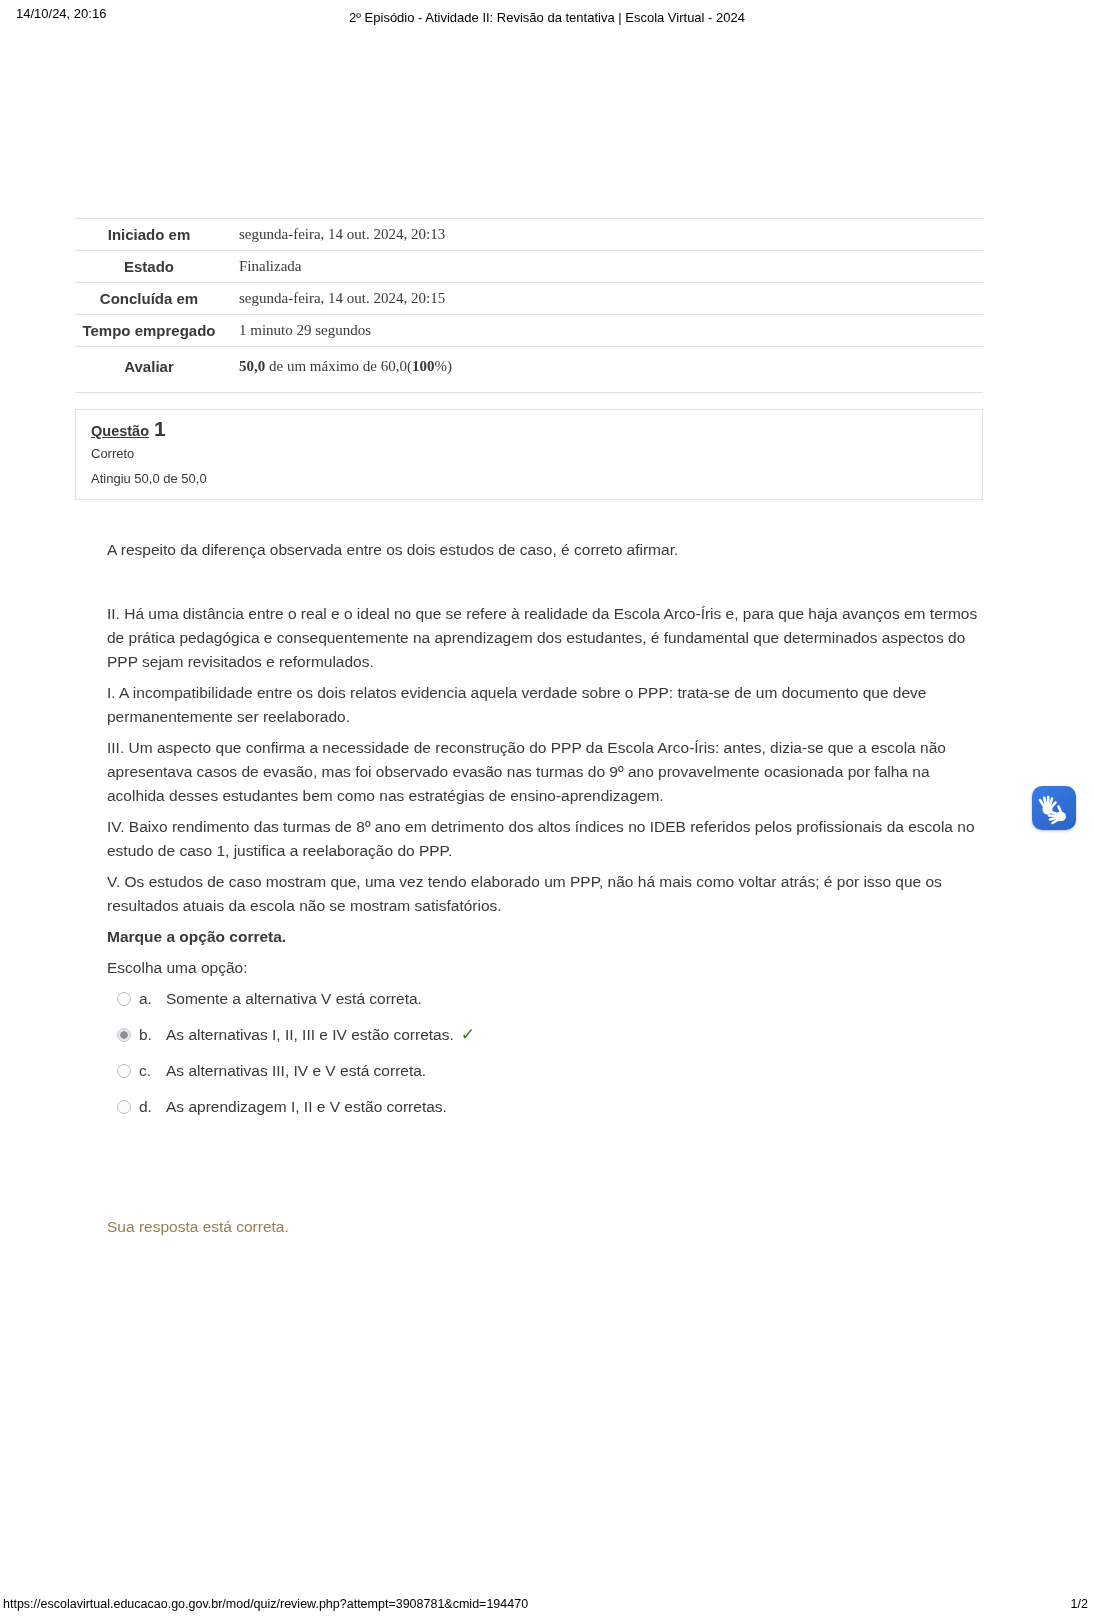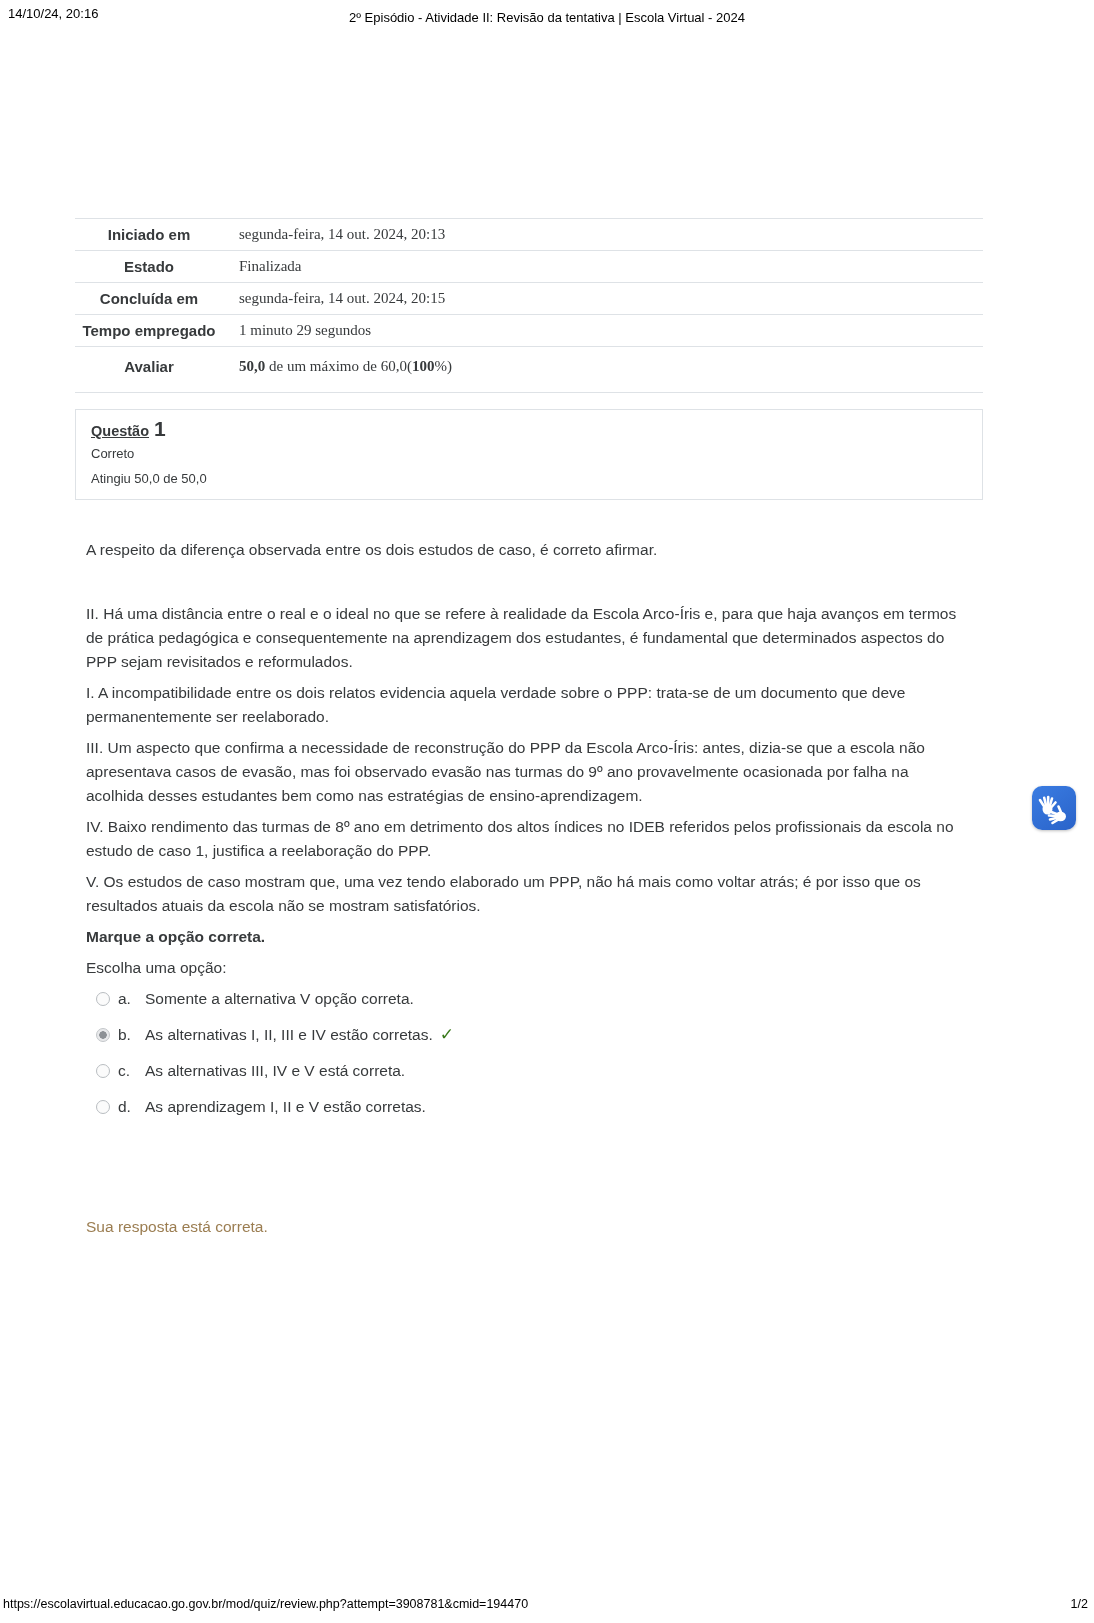--- a/index.html
+++ b/index.html
@@ -2,21 +2,21 @@
 <html lang="pt-BR"><head>
 <meta charset="utf-8">
 <style>
   html,body{margin:0;padding:0;}
   body{
     width:1094px;height:1623px;position:relative;background:#ffffff;
     font-family:"Liberation Sans","DejaVu Sans",sans-serif;color:#373a3c;
     overflow:hidden;
   }
   
-  .print-header-date{position:absolute;top:6px;left:8px;font-size:13px;color:#000;}
+  .print-header-date{position:absolute;top:6px;left:16px;font-size:13px;color:#000;}
   .print-header-title{position:absolute;top:10px;left:0;right:0;text-align:center;font-size:13px;color:#000;}
   .print-footer-url{position:absolute;top:1597px;left:3px;font-size:12.5px;color:#000;}
   .print-footer-page{position:absolute;top:1597px;right:6px;font-size:12.5px;color:#000;}
   
   .content{position:absolute;top:218px;left:75px;width:908px;}
   
   table.summary{width:100%;border-collapse:collapse;font-size:15px;}
   table.summary tr{border-top:1px solid #dee2e6;}
   table.summary tr:last-child{border-bottom:1px solid #dee2e6;}
   table.summary th{
@@ -28,21 +28,21 @@
   
   .question-box{
     margin-top:16px;border:1px solid #dee2e6;background:#fff;
     padding:7px 15px 13px 15px;
   }
   .qno-label{font-size:14.5px;font-weight:bold;text-decoration:underline;}
   .qno-number{font-size:21px;font-weight:bold;margin-left:5px;}
   .q-status{font-size:13px;margin-top:5px;}
   .q-points{font-size:13px;margin-top:10px;}
   
-  .question-content{margin:38px 0 0 11px;width:880px;font-size:15.5px;line-height:24px;}
+  .question-content{margin:38px 0 0 32px;width:880px;font-size:15.5px;line-height:24px;}
   .question-content p{margin:0 0 7px 0;}
   .question-content p.intro{margin-bottom:40px;}
   .prompt{font-weight:bold;margin:42px 0 22px 0;}
   .choose{margin:0 0 18px 0;}
   
   .option-row{display:flex;align-items:flex-start;padding-left:10px;margin-bottom:12px;}
   .radio{
     flex:0 0 auto;width:12px;height:12px;margin-top:5px;
     border:1px solid #b9bdc1;border-radius:50%;background:#fbfbfb;
   }
@@ -112,21 +112,21 @@
     <p>IV. Baixo rendimento das turmas de 8º ano em detrimento dos altos índices no IDEB referidos pelos profissionais da escola no estudo de caso 1, justifica a reelaboração do PPP.</p>
     <p>V. Os estudos de caso mostram que, uma vez tendo elaborado um PPP, não há mais como voltar atrás; é por isso que os resultados atuais da escola não se mostram satisfatórios.</p>
 
     <p class="prompt">Marque a opção correta.</p>
     <p class="choose">Escolha uma opção:</p>
 
     <div class="options">
       <div class="option-row">
         <span class="radio"></span>
         <span class="option-letter">a.</span>
-        <span class="option-text">Somente a alternativa V opção correta.</span>
+        <span class="option-text">Somente a alternativa V está correta.</span>
       </div>
       <div class="option-row">
         <span class="radio selected"></span>
         <span class="option-letter">b.</span>
         <span class="option-text">As alternativas I, II, III e IV estão corretas.</span>
         <span class="check-icon">✓</span>
       </div>
       <div class="option-row">
         <span class="radio"></span>
         <span class="option-letter">c.</span>

